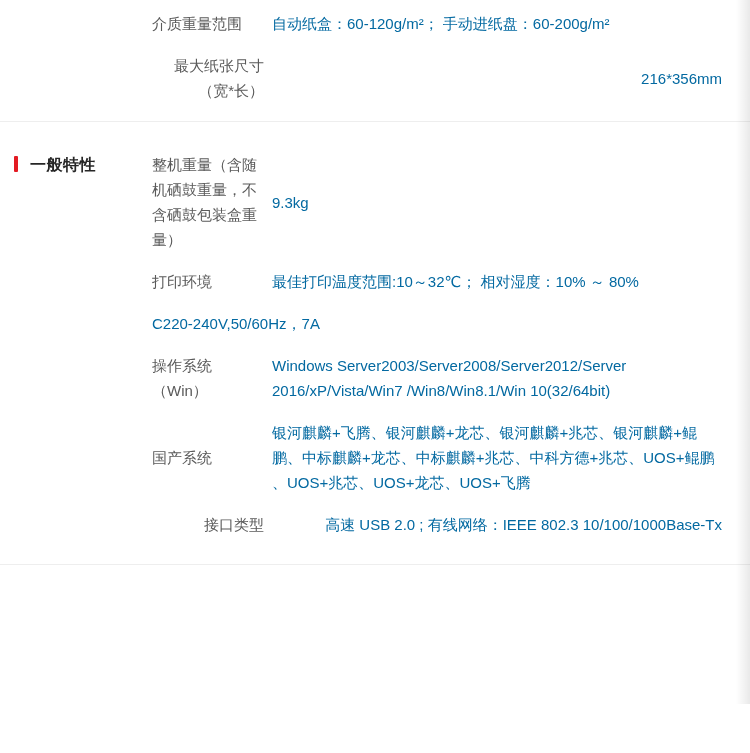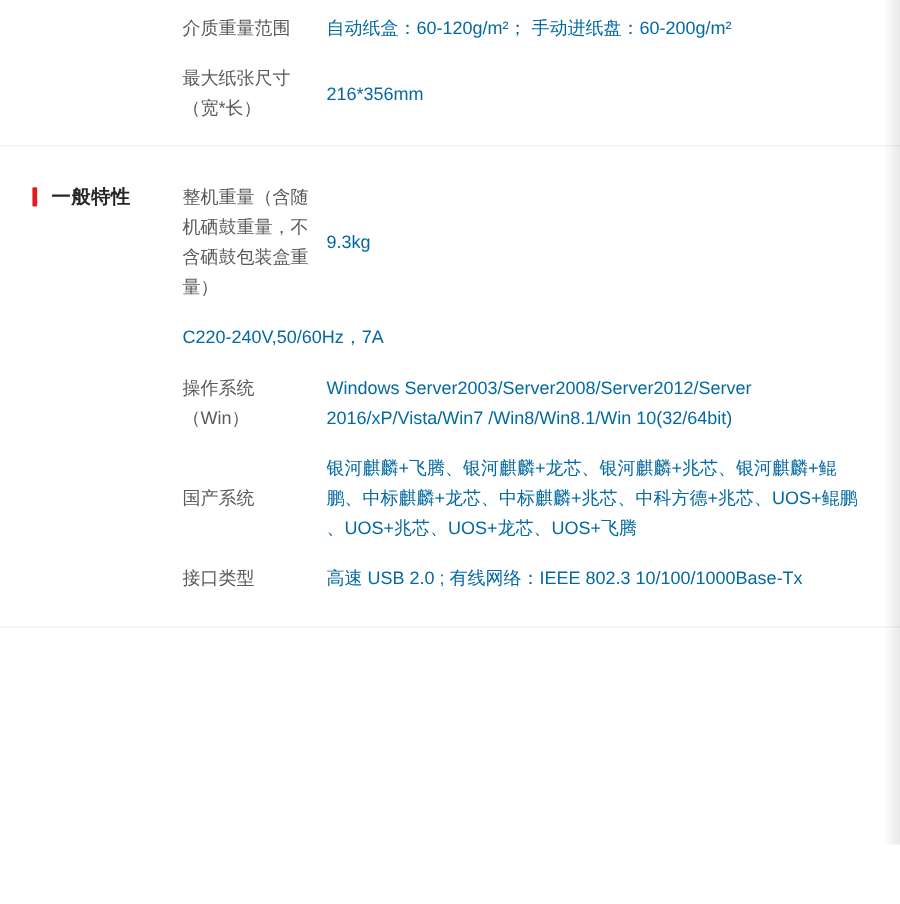--- a/index.html
+++ b/index.html
@@ -27,21 +27,21 @@
     background:#eeeeee;
     width:100%;
   }
   .section {
     display:flex;
     padding-right:28px;
   }
   .section-head {
     width:152px;
     flex:none;
-    padding-left:27px;
+    padding-left:14px;
     display:flex;
     align-items:flex-start;
     text-align:center;
   }
   .accent-bar {
     display:inline-block;
     width:4px; height:16px;
     border-radius:1px;
     margin-top:4px;
     margin-right:12px;
@@ -53,21 +53,21 @@
     color:#262626;
     line-height:25px;
     letter-spacing:0.5px;
   }
   .rows { flex:1; min-width:0; }
   .spec-row {
     display:flex;
     align-items:center;
     margin-bottom:17px;
   }
-  .spec-row:last-child { margin-bottom:0; }
+  .spec-row:last-child { margin-bottom:0;text-align:right; }
   .spec-label {
     width:112px;
     flex:none;
     margin-right:8px;
     font-size:15px;
     line-height:25px;
     color:#5a5a5a;
   }
   .spec-value {
     width:452px;
@@ -107,20 +107,24 @@
     <div class="section-head">
       <span class="accent-bar" style="background: rgb(227, 27, 35);"></span>
       <h2 class="section-title">一般特性</h2>
     </div>
     <div class="rows">
       <div class="spec-row">
         <div class="spec-label">整机重量（含随机硒鼓重量，不含硒鼓包装盒重量）</div>
         <div class="spec-value">9.3kg</div>
       </div>
       <div class="spec-row">
+        <div class="spec-label">打印环境</div>
+        <div class="spec-value">最佳打印温度范围:10～32℃； 相对湿度：10% ～ 80%</div>
+      </div>
+      <div class="spec-row">
         <div class="spec-value">C220-240V,50/60Hz，7A</div>
       </div>
       <div class="spec-row">
         <div class="spec-label">操作系统（Win）</div>
         <div class="spec-value">Windows Server2003/Server2008/Server2012/Server 2016/xP/Vista/Win7 /Win8/Win8.1/Win 10(32/64bit)</div>
       </div>
       <div class="spec-row">
         <div class="spec-label">国产系统</div>
         <div class="spec-value">银河麒麟+飞腾、银河麒麟+龙芯、银河麒麟+兆芯、银河麒麟+鲲鹏、中标麒麟+龙芯、中标麒麟+兆芯、中科方德+兆芯、UOS+鲲鹏 、UOS+兆芯、UOS+龙芯、UOS+飞腾</div>
       </div>

